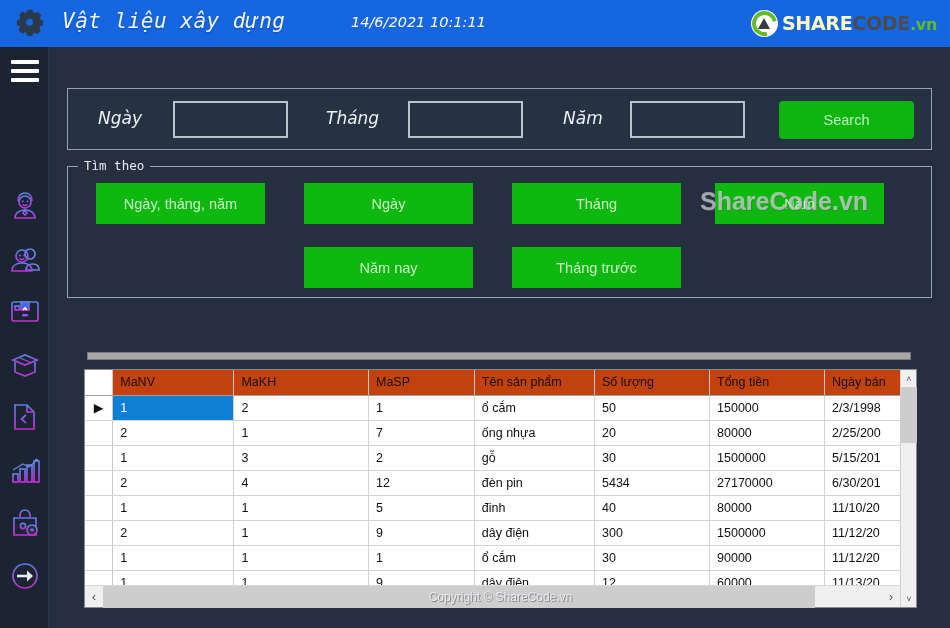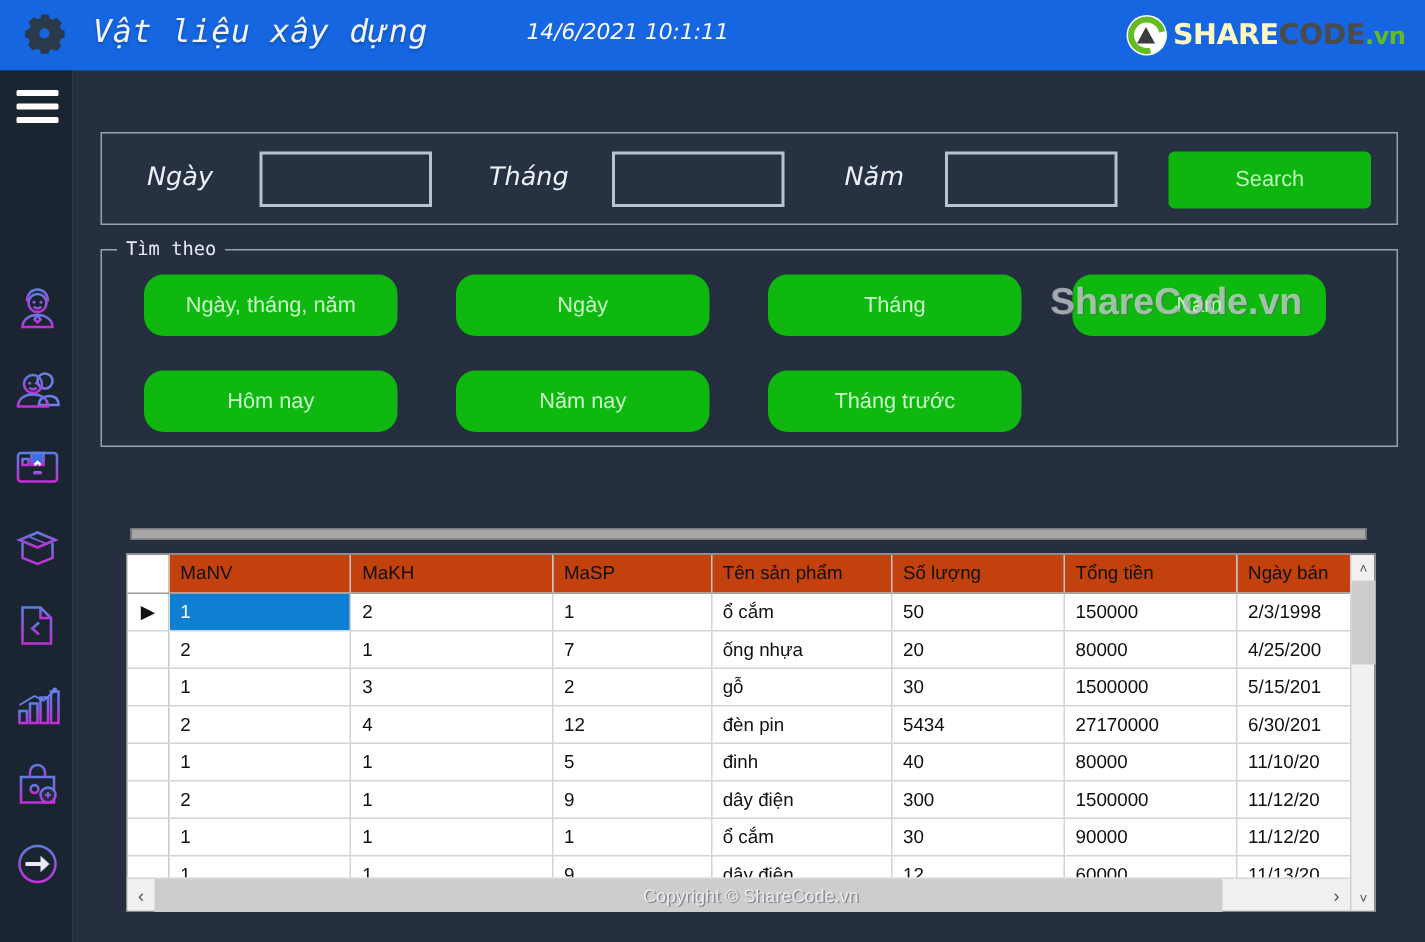--- a/index.html
+++ b/index.html
@@ -151,21 +151,21 @@
     background: #252f3f;
     padding: 0 6px;
     font-family: "DejaVu Sans Mono", monospace;
     font-size: 12.5px;
     color: #e7ecf2;
   }
   .btn-green {
     position: absolute;
     height: 41px;
     background: #0fb80f;
-    border: none; border-radius: 13px;
+    border: none; border-radius: 0;
     color: #c9f7c9;
     font-family: "Liberation Sans", sans-serif;
     font-size: 14.5px;
     cursor: pointer;
     display: flex; align-items: center; justify-content: center;
     white-space: nowrap;
   }
 
   
   .wm-sharecode {
@@ -469,21 +469,20 @@
   </div>
 
   <div class="group-box"></div>
   <div class="group-legend">Tìm theo</div>
 
   <button class="btn-green" style="left:96px;  top:183px; width:169px">Ngày, tháng, năm</button>
   <button class="btn-green" style="left:304px; top:183px; width:169px">Ngày</button>
   <button class="btn-green" style="left:512px; top:183px; width:169px">Tháng</button>
   <button class="btn-green" style="left:715px; top:183px; width:169px">Năm</button>
 
-  <button class="btn-green" style="left:96px;  top:247px; width:169px">Hôm nay</button>
   <button class="btn-green" style="left:304px; top:247px; width:169px">Năm nay</button>
   <button class="btn-green" style="left:512px; top:247px; width:169px">Tháng trước</button>
 
   <div class="wm-sharecode">ShareCode.vn</div>
 
   <div class="grid-wrap">
     <div class="grid-topbar"></div>
 
     <div class="grid-inner">
       <table class="dgv">
@@ -521,21 +520,21 @@
               <td class="c6">2/3/1998</td>
             </tr>
             <tr>
               <td class="rowhdr"></td>
               <td class="c0">2</td>
               <td class="c1">1</td>
               <td class="c2">7</td>
               <td class="c3">ống nhựa</td>
               <td class="c4">20</td>
               <td class="c5">80000</td>
-              <td class="c6">4/25/200</td>
+              <td class="c6">2/25/200</td>
             </tr>
             <tr>
               <td class="rowhdr"></td>
               <td class="c0">1</td>
               <td class="c1">3</td>
               <td class="c2">2</td>
               <td class="c3">gỗ</td>
               <td class="c4">30</td>
               <td class="c5">1500000</td>
               <td class="c6">5/15/201</td>

